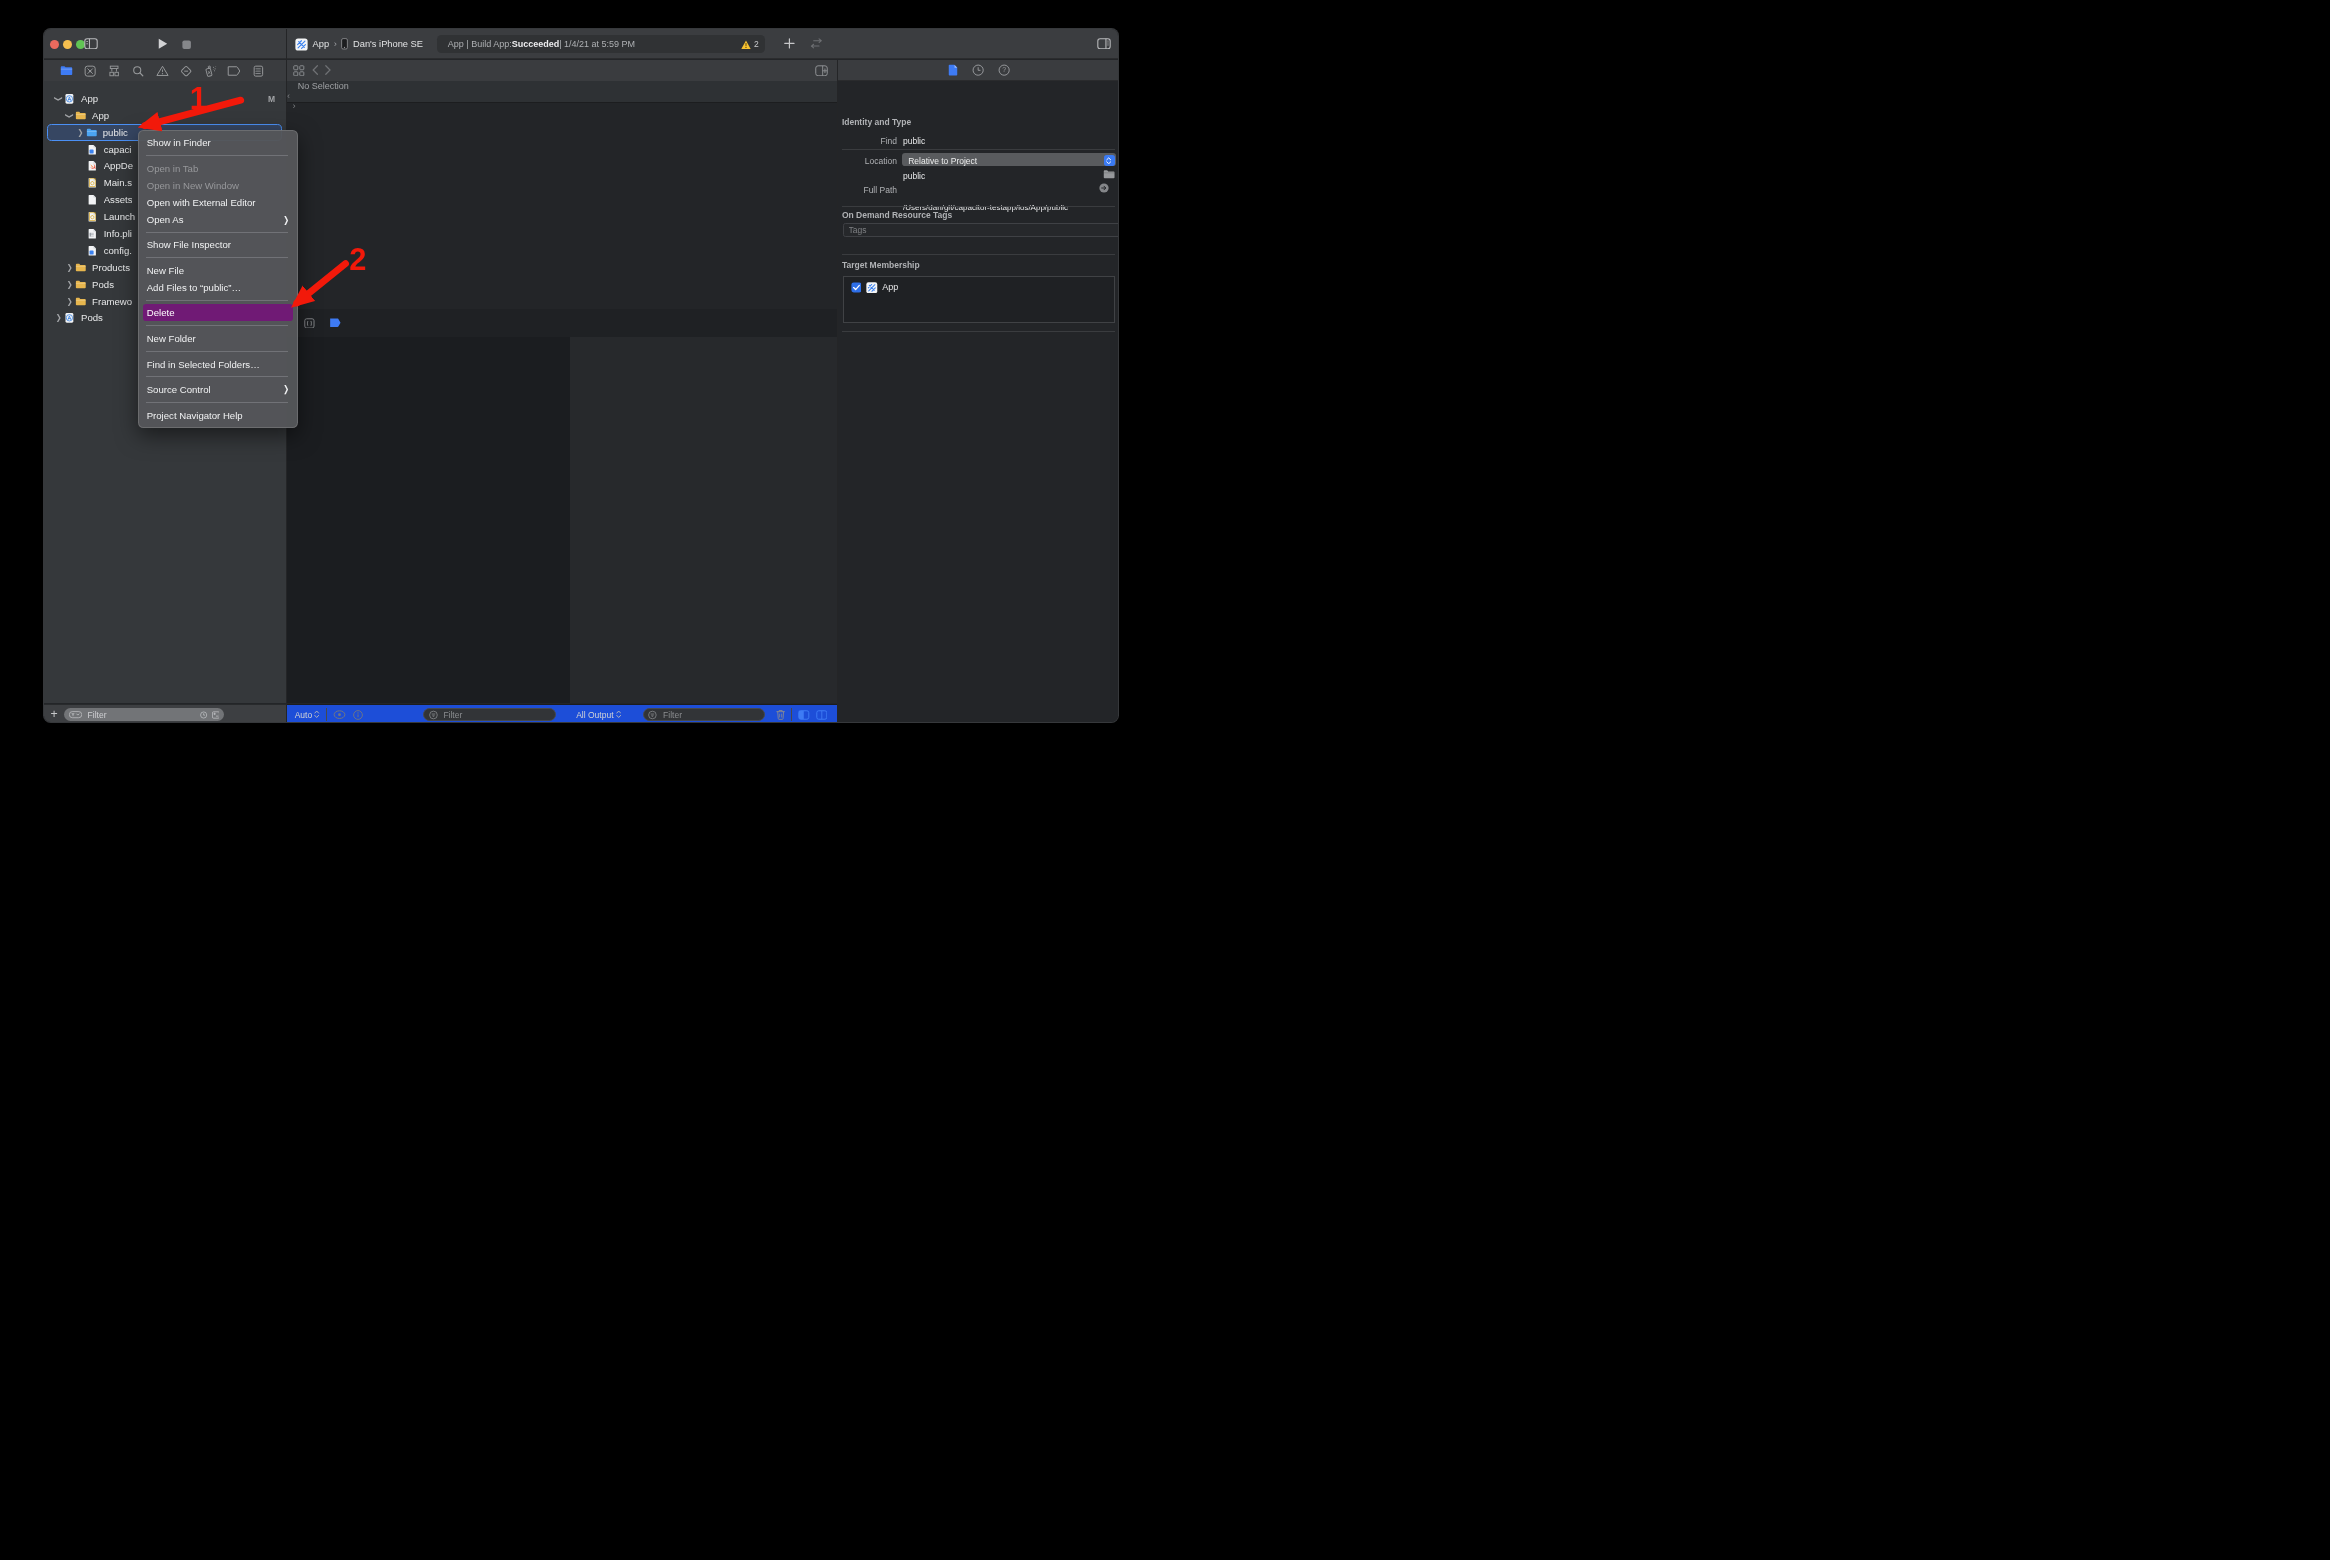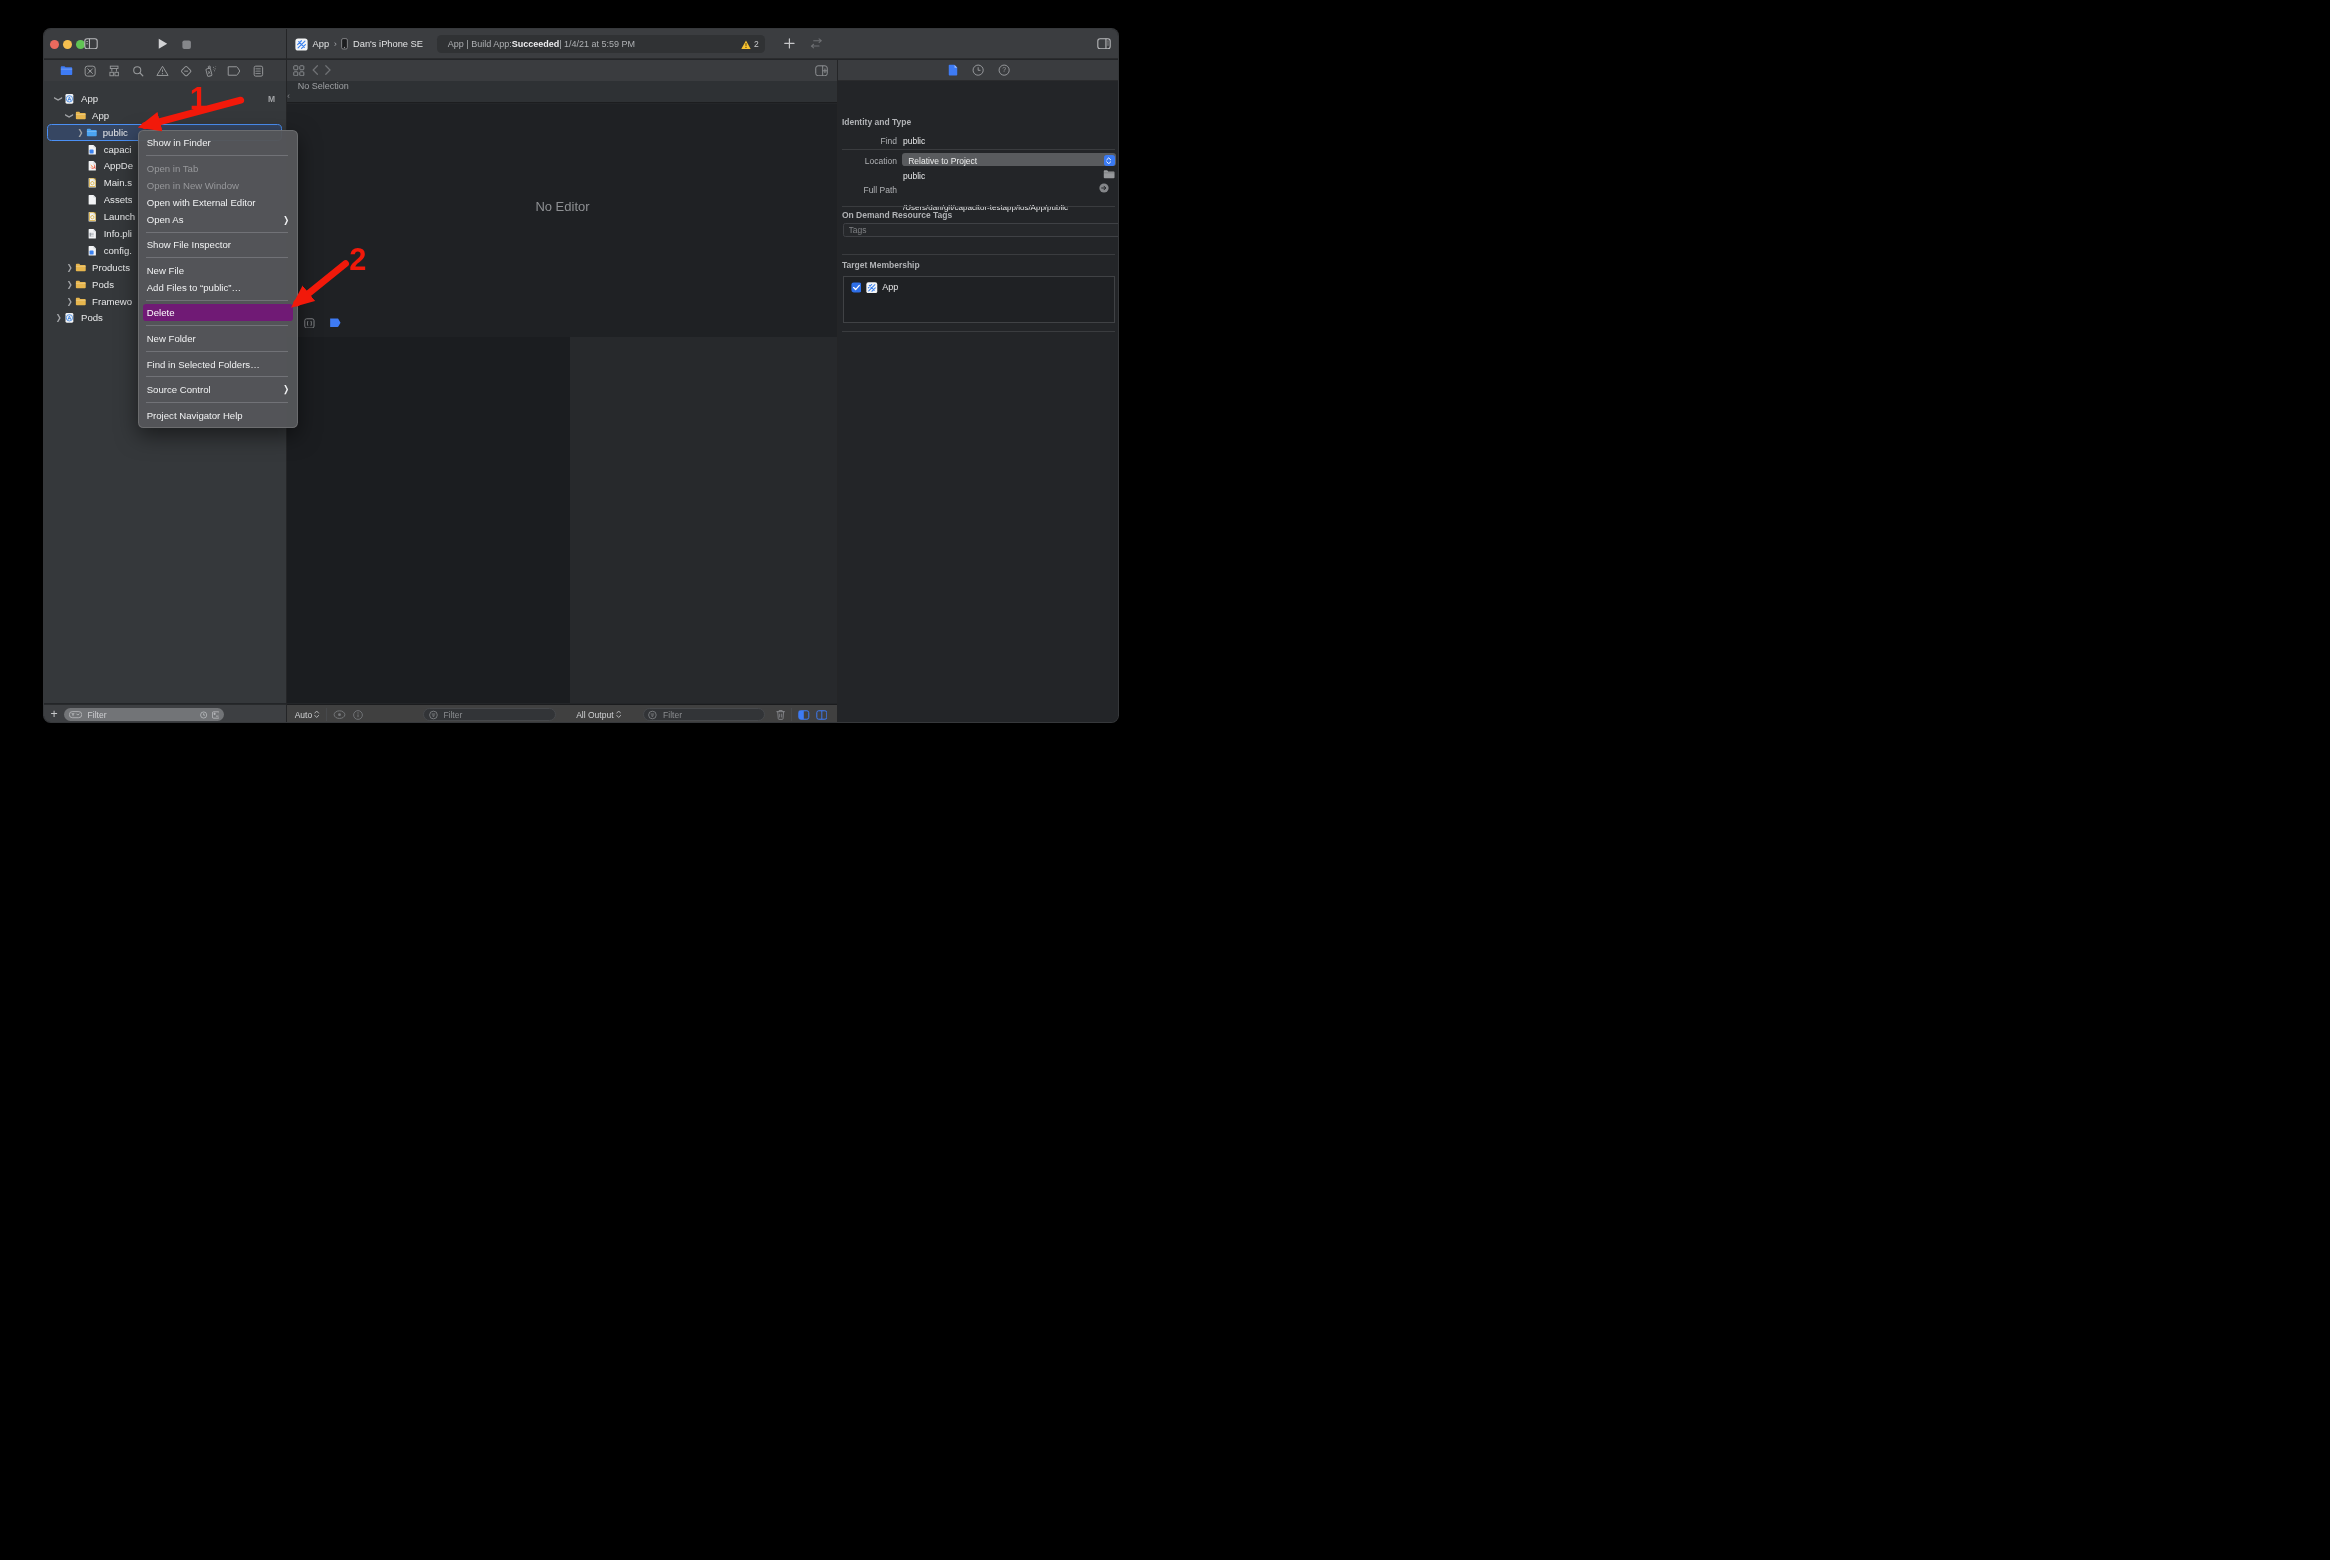--- a/index.html
+++ b/index.html
@@ -45,21 +45,21 @@
   .nav-bottombar .filter-pill{background:#727477;width:160px;}
   .nav-bottombar .filter-pill input::placeholder{color:#d0d1d4;}
 
   .jumpbar{position:absolute;left:243px;top:52px;width:551px;height:21.6px;background:#2e3134;border-bottom:0.8px solid #1c1d1f;
            display:flex;align-items:flex-start;font-size:9px;color:#9fa1a4;flex-direction:column;}
   .editor-void{position:absolute;left:243px;top:75px;width:551px;height:205px;background:#1f2124;
                display:flex;align-items:center;justify-content:center;color:#8e9093;font-size:13px;}
   .debug-strip{position:absolute;left:243px;top:280px;width:551px;height:28.5px;background:#1f2124;border-bottom:0.8px solid #0c0d0e;}
   .debug-left{position:absolute;left:243px;top:308px;width:283px;height:366px;background:#1b1d20;}
   .debug-right{position:absolute;left:526px;top:308px;width:268px;height:366px;background:#27292c;}
-  .debug-bottombar{position:absolute;top:675px;height:20px;background:#404040;border-top:0.8px solid #1b1c1e;
+  .debug-bottombar{position:absolute;top:675px;height:20px;background:#1d4ed8;border-top:0.8px solid #1b1c1e;
                    display:flex;align-items:center;font-size:8.5px;color:#d3d4d6;}
   .debug-bottombar .filter-pill{background:#323437;border:0.8px solid #47494c;}
   .debug-bottombar .filter-pill input::placeholder{color:#8b8d90;}
   .scope-sel{display:flex;align-items:center;gap:2.3px;}
   .mini-div{width:0.8px;height:12.3px;background:#47494c;margin:0 6.2px;}
 
   
   .inspector{position:absolute;left:794px;top:31px;width:282px;height:664px;background:#232528;font-size:8.5px;color:#e8e9ea;}
   .insp-tabs{position:absolute;left:0;top:0;width:100%;height:21px;background:#3a3c3f;border-bottom:0.8px solid #2a2b2d;
              display:flex;align-items:center;justify-content:center;gap:14px;}
@@ -462,23 +462,20 @@
       <span style="margin-left:10.8px;">No Selection</span>
       <span style="flex:1;"></span>
       <span style="color:#7e8083;font-size:9.3px;margin-right:5.4px;">‹</span>
       <svg class="icon-svg" width="10" height="9.3" viewBox="0 0 13 12">
           <path d="M6.5 0.5 12.6 11.5H0.4z" fill="#f7c231"></path>
           <rect x="5.9" y="4" width="1.2" height="4" rx="0.6" fill="#5a4408"></rect>
           <circle cx="6.5" cy="9.6" r="0.8" fill="#5a4408"></circle>
         </svg>
       <span style="color:#7e8083;font-size:9.3px;margin:0 9.3px 0 5.4px;">›</span>
     </div>
-    <div class="editor-void">
-      <span>No Editor</span>
-    </div>
 
     <div class="debug-strip">
       <span class="tb-icon" style="left:17px;top:8.5px;">
         <svg class="icon-svg" width="10.8" height="10.8" viewBox="0 0 14 14">
             <rect x="1" y="1" width="12" height="12" rx="2.5" fill="none" stroke="#8a8c8f" stroke-width="1.2"></rect>
             <path d="M5.5 4.5H4.5v5h1M8.5 4.5h1v5h-1" stroke="#8a8c8f" stroke-width="1.1" fill="none"></path>
           </svg>
       </span>
       <span class="tb-icon" style="left:42px;top:9.3px;">
         <svg class="icon-svg" width="12.3" height="9.3" viewBox="0 0 16 12">

